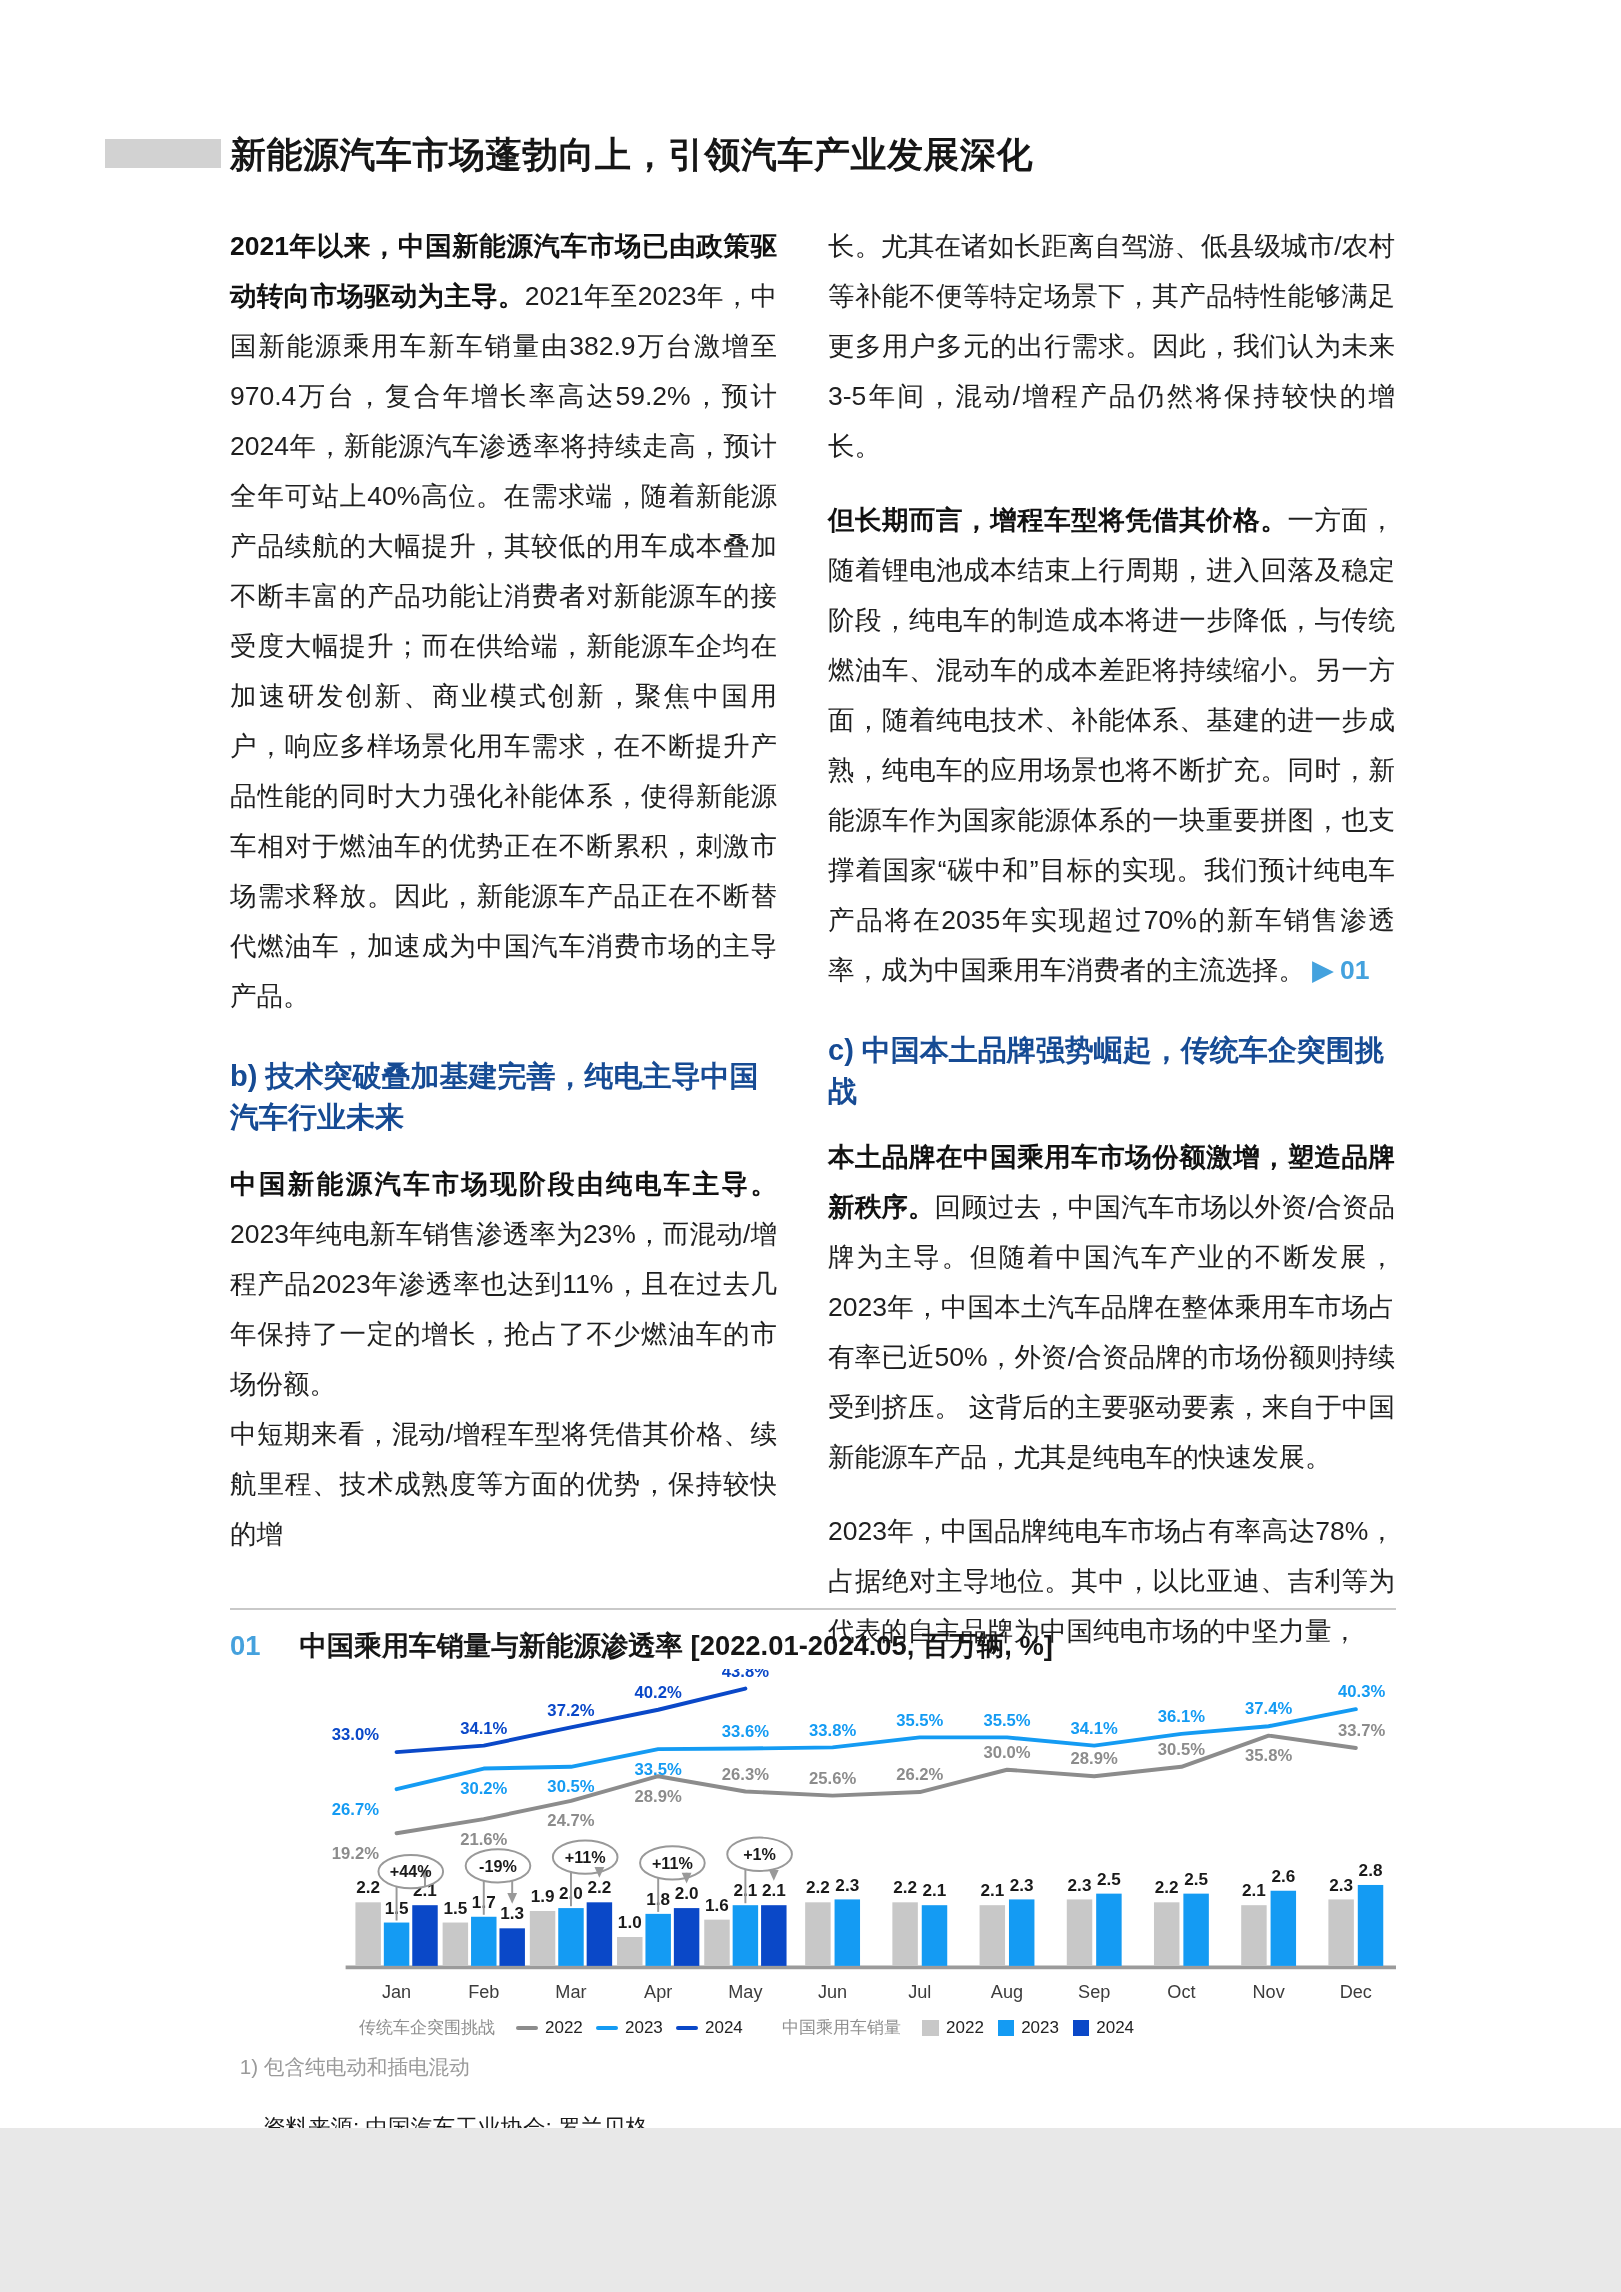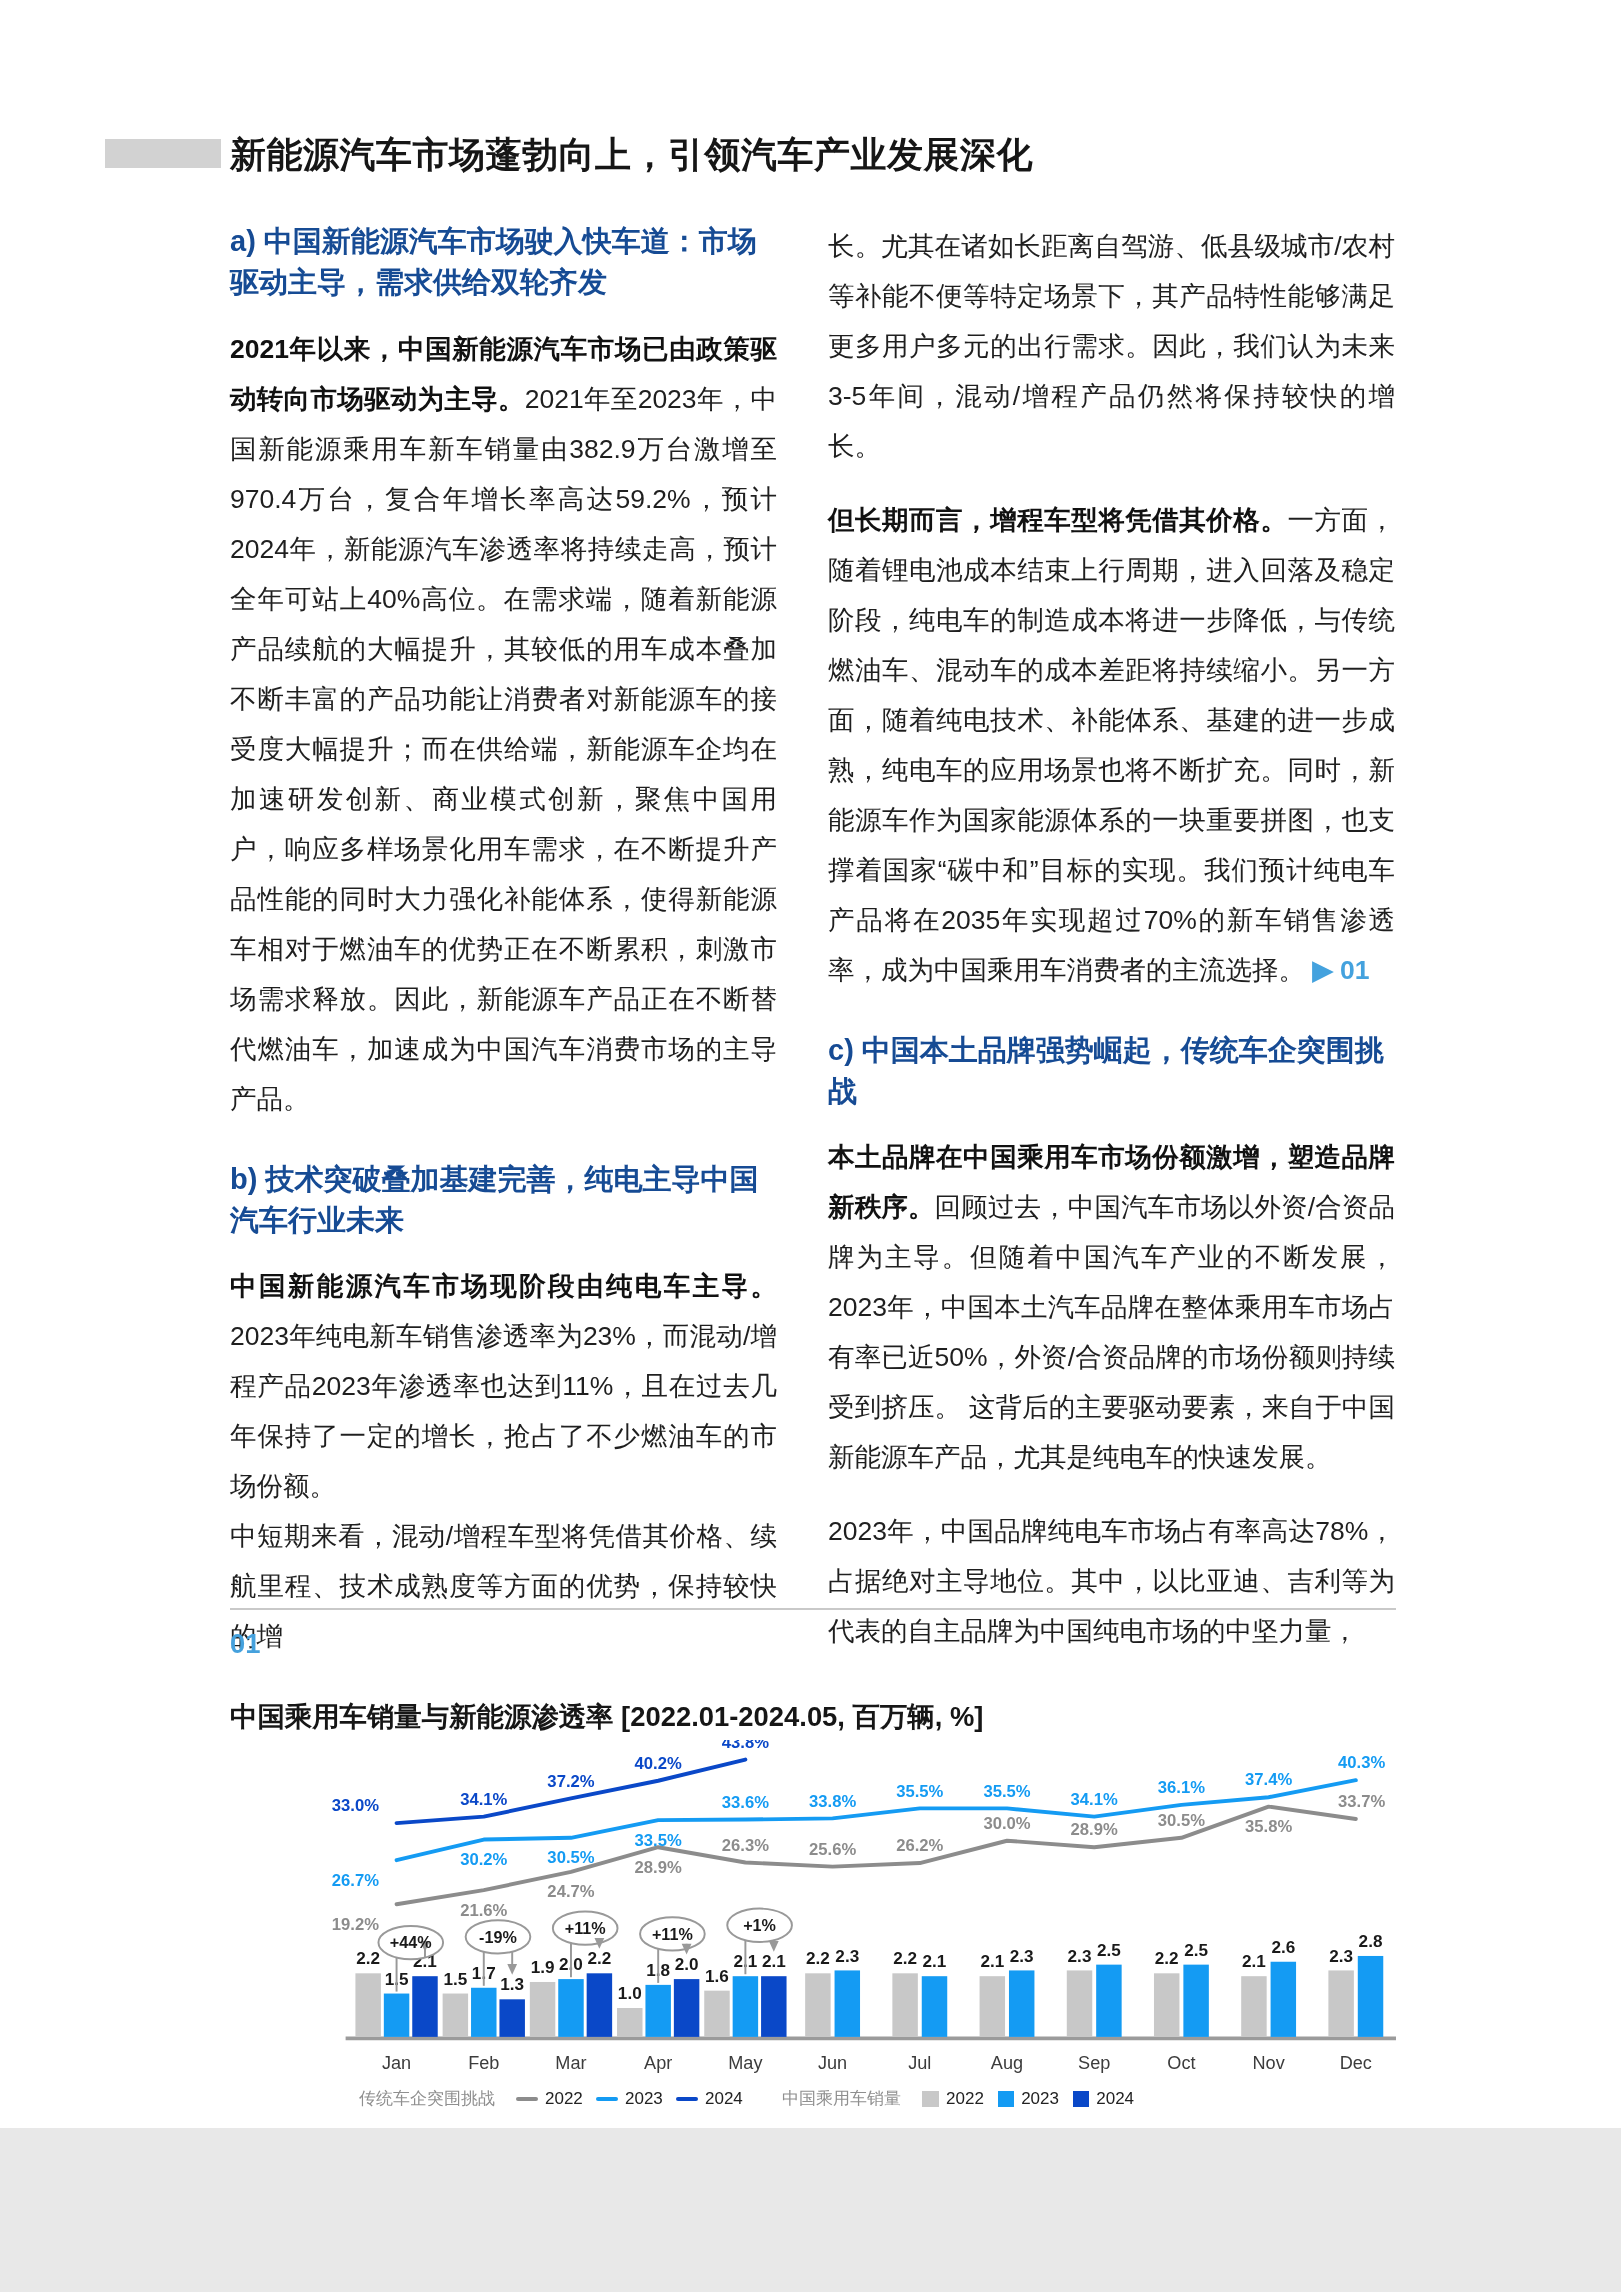--- a/index.html
+++ b/index.html
@@ -10,21 +10,21 @@
   .col-left{left:230px;width:547px;}
   .col-right{left:828px;width:567px;}
   .sec-heading{margin:0 0 20.6px 0;font-size:29px;line-height:41px;font-weight:700;color:#164b94;text-align:left;}
   .sec-heading.mt{margin-top:35px;}
   .col p{margin:0 0 23.5px 0;}
   .col p.tight{margin:0;}
   .lead{font-weight:700;color:#111;}
   .figref{color:#44a2de;font-weight:700;white-space:nowrap;}
   .figure{position:absolute;left:230px;top:1608px;width:1166px;}
   .fig-rule{height:2px;background:#c9c9c9;margin-bottom:17.6px;}
-  .fig-head{display:flex;align-items:baseline;gap:39px;margin-bottom:5.9px;flex-direction:column;}
+  .fig-head{display:flex;align-items:baseline;gap:39px;margin-bottom:5.9px;}
   .fig-num{font-size:27.4px;font-weight:700;color:#45a1dd;}
   .fig-title{font-size:27.4px;font-weight:700;color:#161616;}
   .chart-svg{display:block;}
   .lbl-line{font-size:17px;font-weight:600;}
   .lbl-bar{font-size:17.5px;font-weight:700;fill:#1a1a1a;}
   .lbl-month{font-size:18.5px;fill:#3c3c3c;}
   .lbl-bubble{font-size:16.5px;font-weight:700;fill:#1a1a1a;}
   .chart-legend{display:flex;align-items:center;gap:13.7px;margin:5.9px 0 0 129px;font-size:17px;color:#222;}
   .legend-title{color:#8f8f8f;margin-right:7.8px;}
   .legend-title.second{margin-left:25.5px;}
@@ -39,21 +39,20 @@
 </style>
 </head>
 <body>
 
 <div class="page">
 
   <div class="accent-bar"></div>
   <h1 class="page-title">新能源汽车市场蓬勃向上，引领汽车产业发展深化</h1>
 
   <div class="col col-left">
-    <h2 class="sec-heading">a) 中国新能源汽车市场驶入快车道：市场驱动主导，需求供给双轮齐发</h2>
     <p><span class="lead">2021年以来，中国新能源汽车市场已由政策驱动转向市场驱动为主导。</span><span>2021年至2023年，中国新能源乘用车新车销量由382.9万台激增至970.4万台，复合年增长率高达59.2%，预计2024年，新能源汽车渗透率将持续走高，预计全年可站上40%高位。在需求端，随着新能源产品续航的大幅提升，其较低的用车成本叠加不断丰富的产品功能让消费者对新能源车的接受度大幅提升；而在供给端，新能源车企均在加速研发创新、商业模式创新，聚焦中国用户，响应多样场景化用车需求，在不断提升产品性能的同时大力强化补能体系，使得新能源车相对于燃油车的优势正在不断累积，刺激市场需求释放。因此，新能源车产品正在不断替代燃油车，加速成为中国汽车消费市场的主导产品。</span></p>
     <h2 class="sec-heading mt">b) 技术突破叠加基建完善，纯电主导中国汽车行业未来</h2>
     <p class="tight"><span class="lead">中国新能源汽车市场现阶段由纯电车主导。</span><span>2023年纯电新车销售渗透率为23%，而混动/增程产品2023年渗透率也达到11%，且在过去几年保持了一定的增长，抢占了不少燃油车的市场份额。</span></p>
     <p class="tight">中短期来看，混动/增程车型将凭借其价格、续航里程、技术成熟度等方面的优势，保持较快的增</p>
   </div>
 
   <div class="col col-right">
     <p>长。尤其在诸如长距离自驾游、低县级城市/农村等补能不便等特定场景下，其产品特性能够满足更多用户多元的出行需求。因此，我们认为未来3-5年间，混动/增程产品仍然将保持较快的增长。</p>
     <p><span class="lead">但长期而言，增程车型将凭借其价格。</span><span>一方面，随着锂电池成本结束上行周期，进入回落及稳定阶段，纯电车的制造成本将进一步降低，与传统燃油车、混动车的成本差距将持续缩小。另一方面，随着纯电技术、补能体系、基建的进一步成熟，纯电车的应用场景也将不断扩充。同时，新能源车作为国家能源体系的一块重要拼图，也支撑着国家“碳中和”目标的实现。我们预计纯电车产品将在2035年实现超过70%的新车销售渗透率，成为中国乘用车消费者的主流选择。</span> <span class="figref">▶ 01</span></p>
     <h2 class="sec-heading mt">c) 中国本土品牌强势崛起，传统车企突围挑战</h2>

